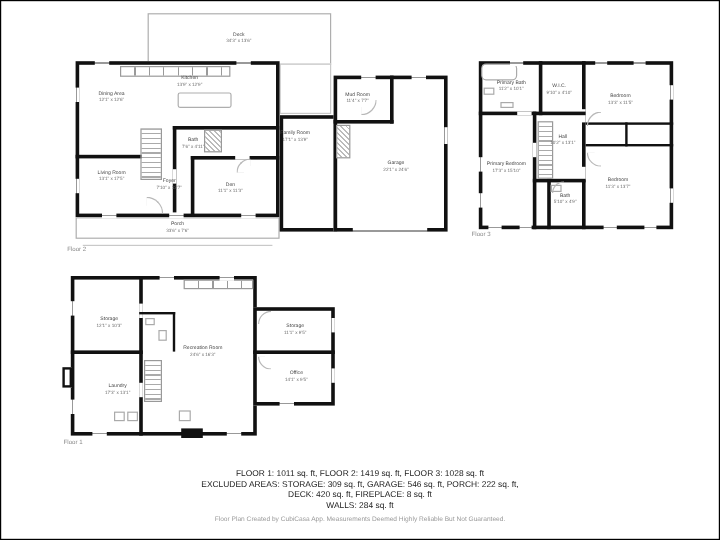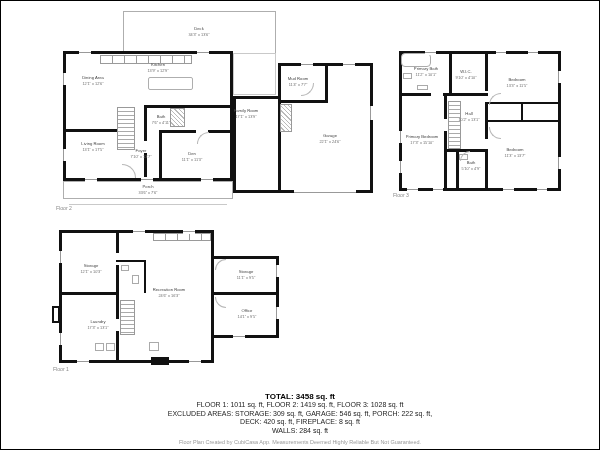--- a/index.html
+++ b/index.html
@@ -227,21 +227,20 @@
     <div class="rname">Office</div>
     <div class="rdims">14'1" x 9'5"</div>
   </div>
   <div class="room-label" style="left:97px;top:324px;">
     <div class="rname">Laundry</div>
     <div class="rdims">17'3" x 13'1"</div>
   </div>
   <div class="floor-label" style="left:52px;top:366px;">Floor 1</div>
 
   <div class="summary" style="top:391px;">
-    <div class="sum-total">TOTAL: 3458 sq. ft</div>
     <div class="sum-line">FLOOR 1: 1011 sq. ft, FLOOR 2: 1419 sq. ft, FLOOR 3: 1028 sq. ft</div>
     <div class="sum-line">EXCLUDED AREAS: STORAGE: 309 sq. ft, GARAGE: 546 sq. ft, PORCH: 222 sq. ft,</div>
     <div class="sum-line">DECK: 420 sq. ft, FIREPLACE: 8 sq. ft</div>
     <div class="sum-line">WALLS: 284 sq. ft</div>
     <div class="sum-disc">Floor Plan Created by CubiCasa App. Measurements Deemed Highly Reliable But Not Guaranteed.</div>
   </div>
 
 </div>
 
 </body></html>

